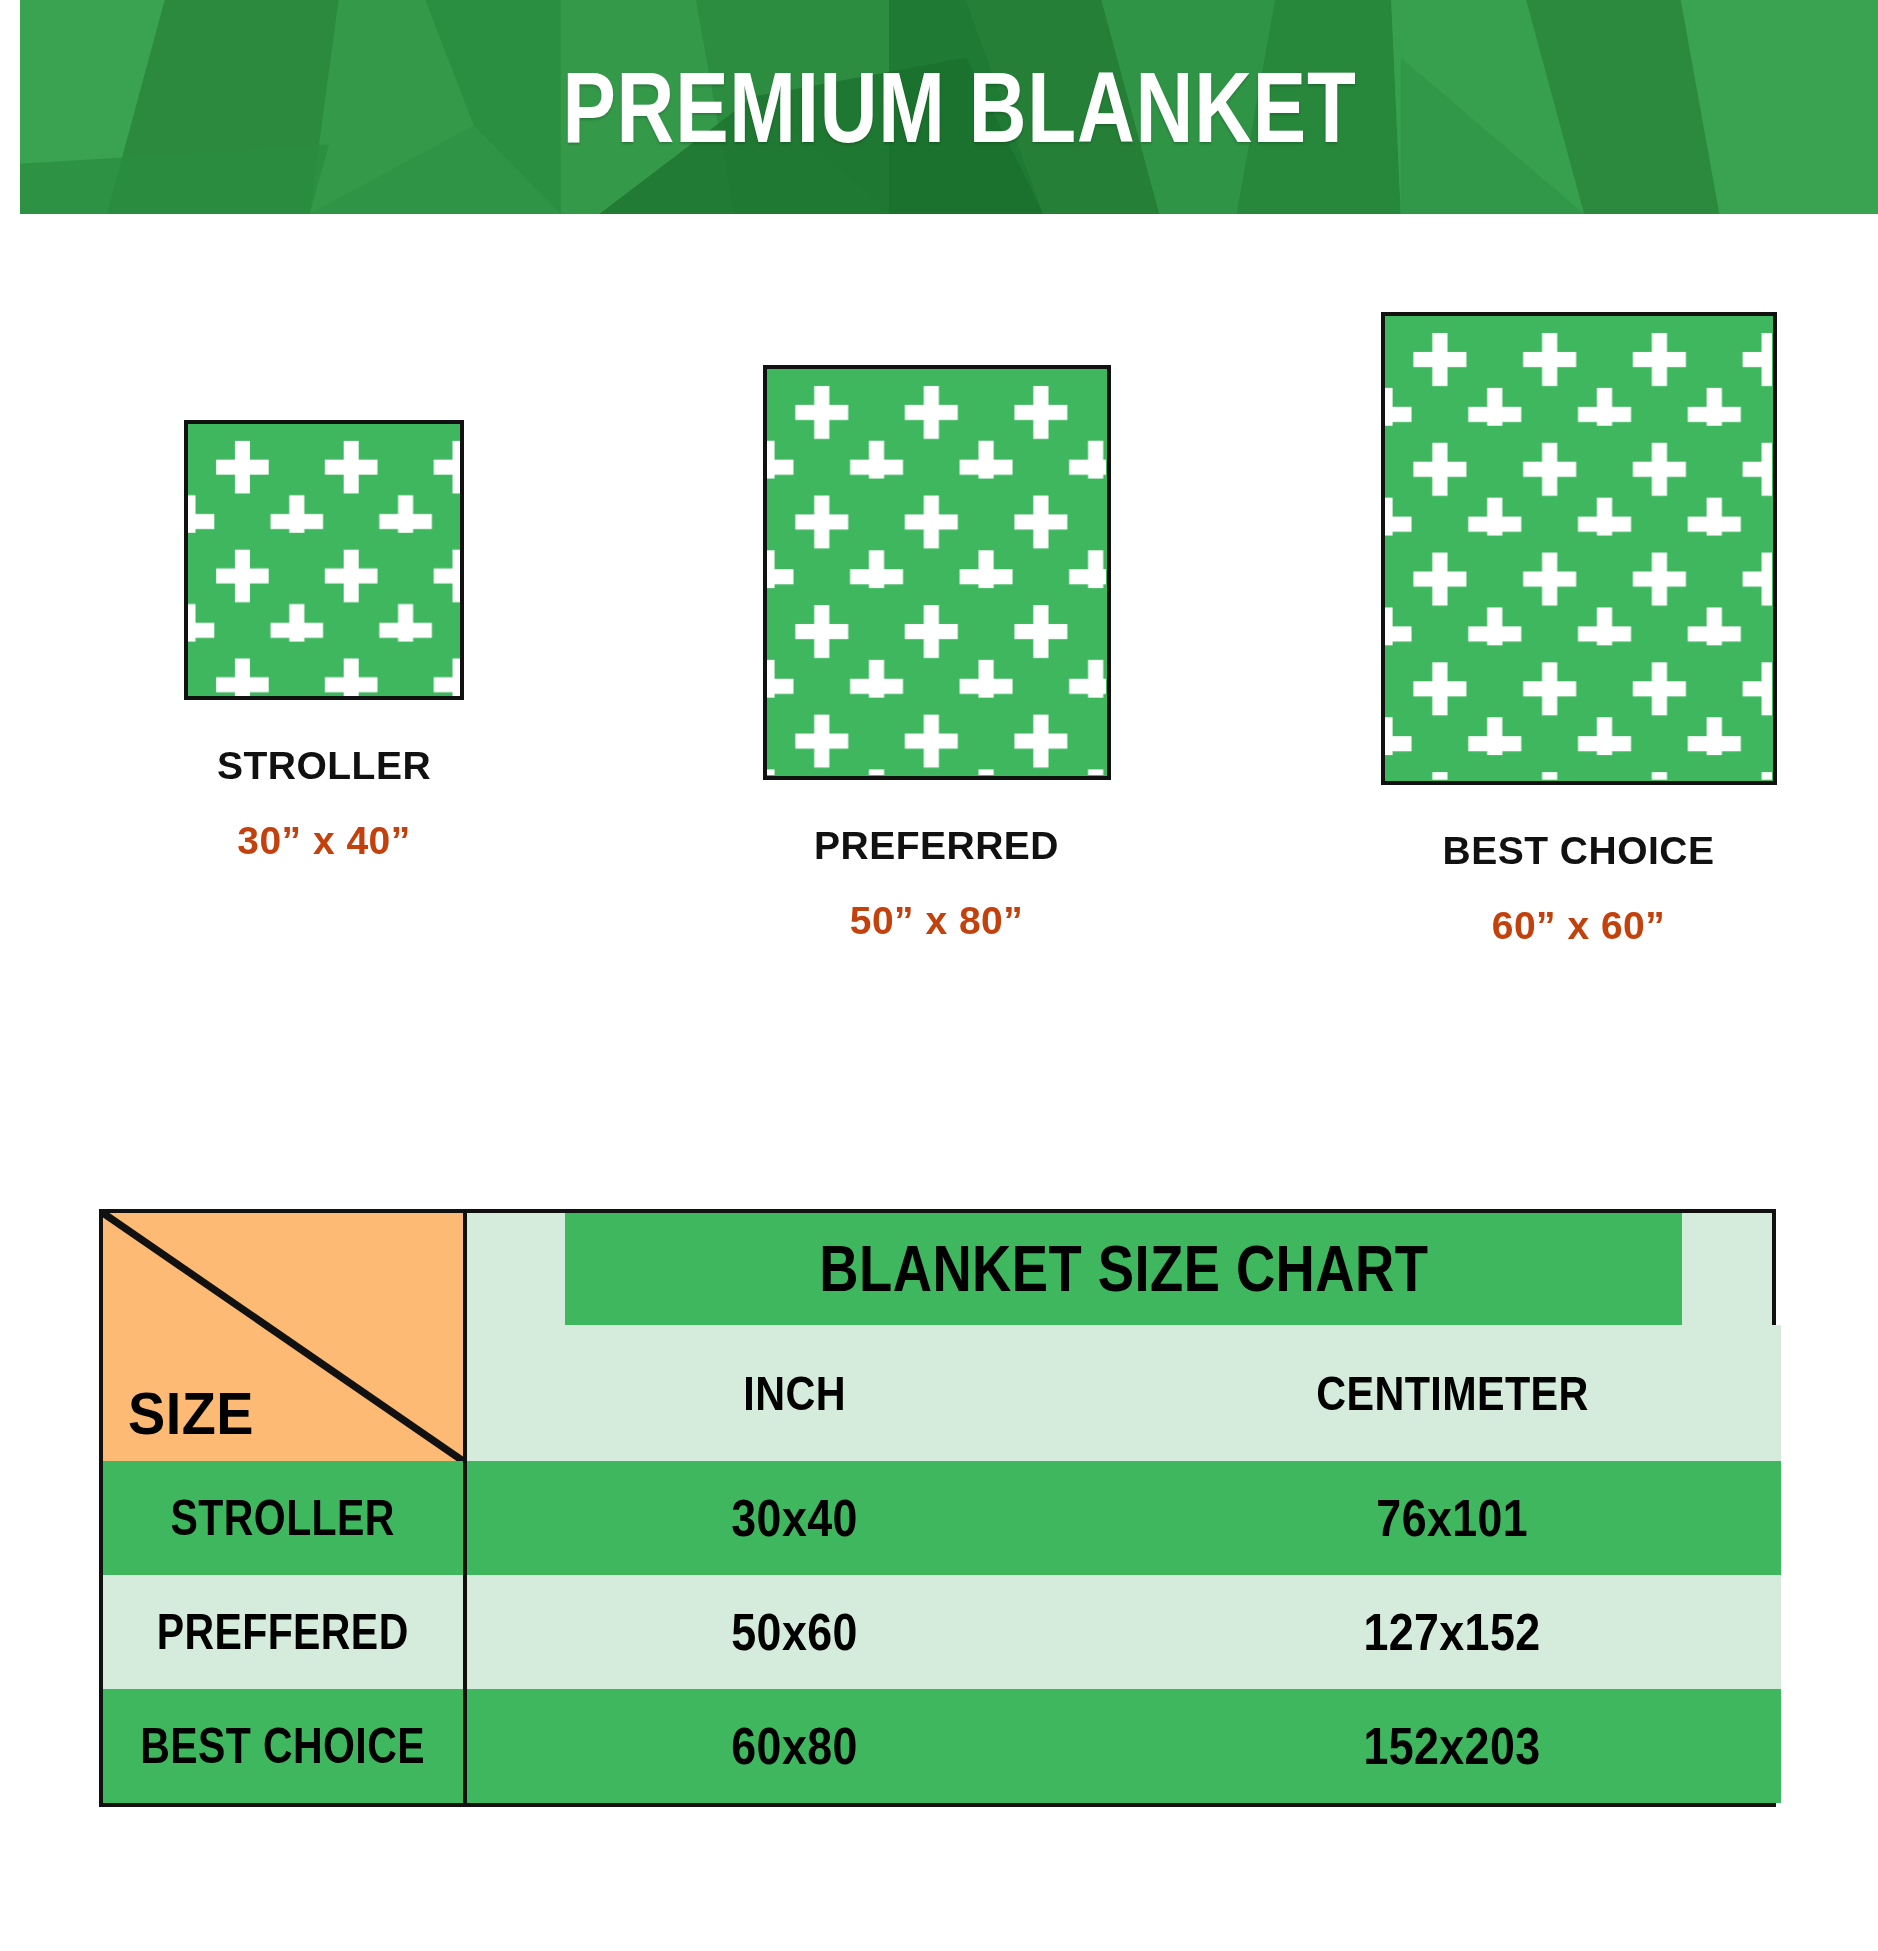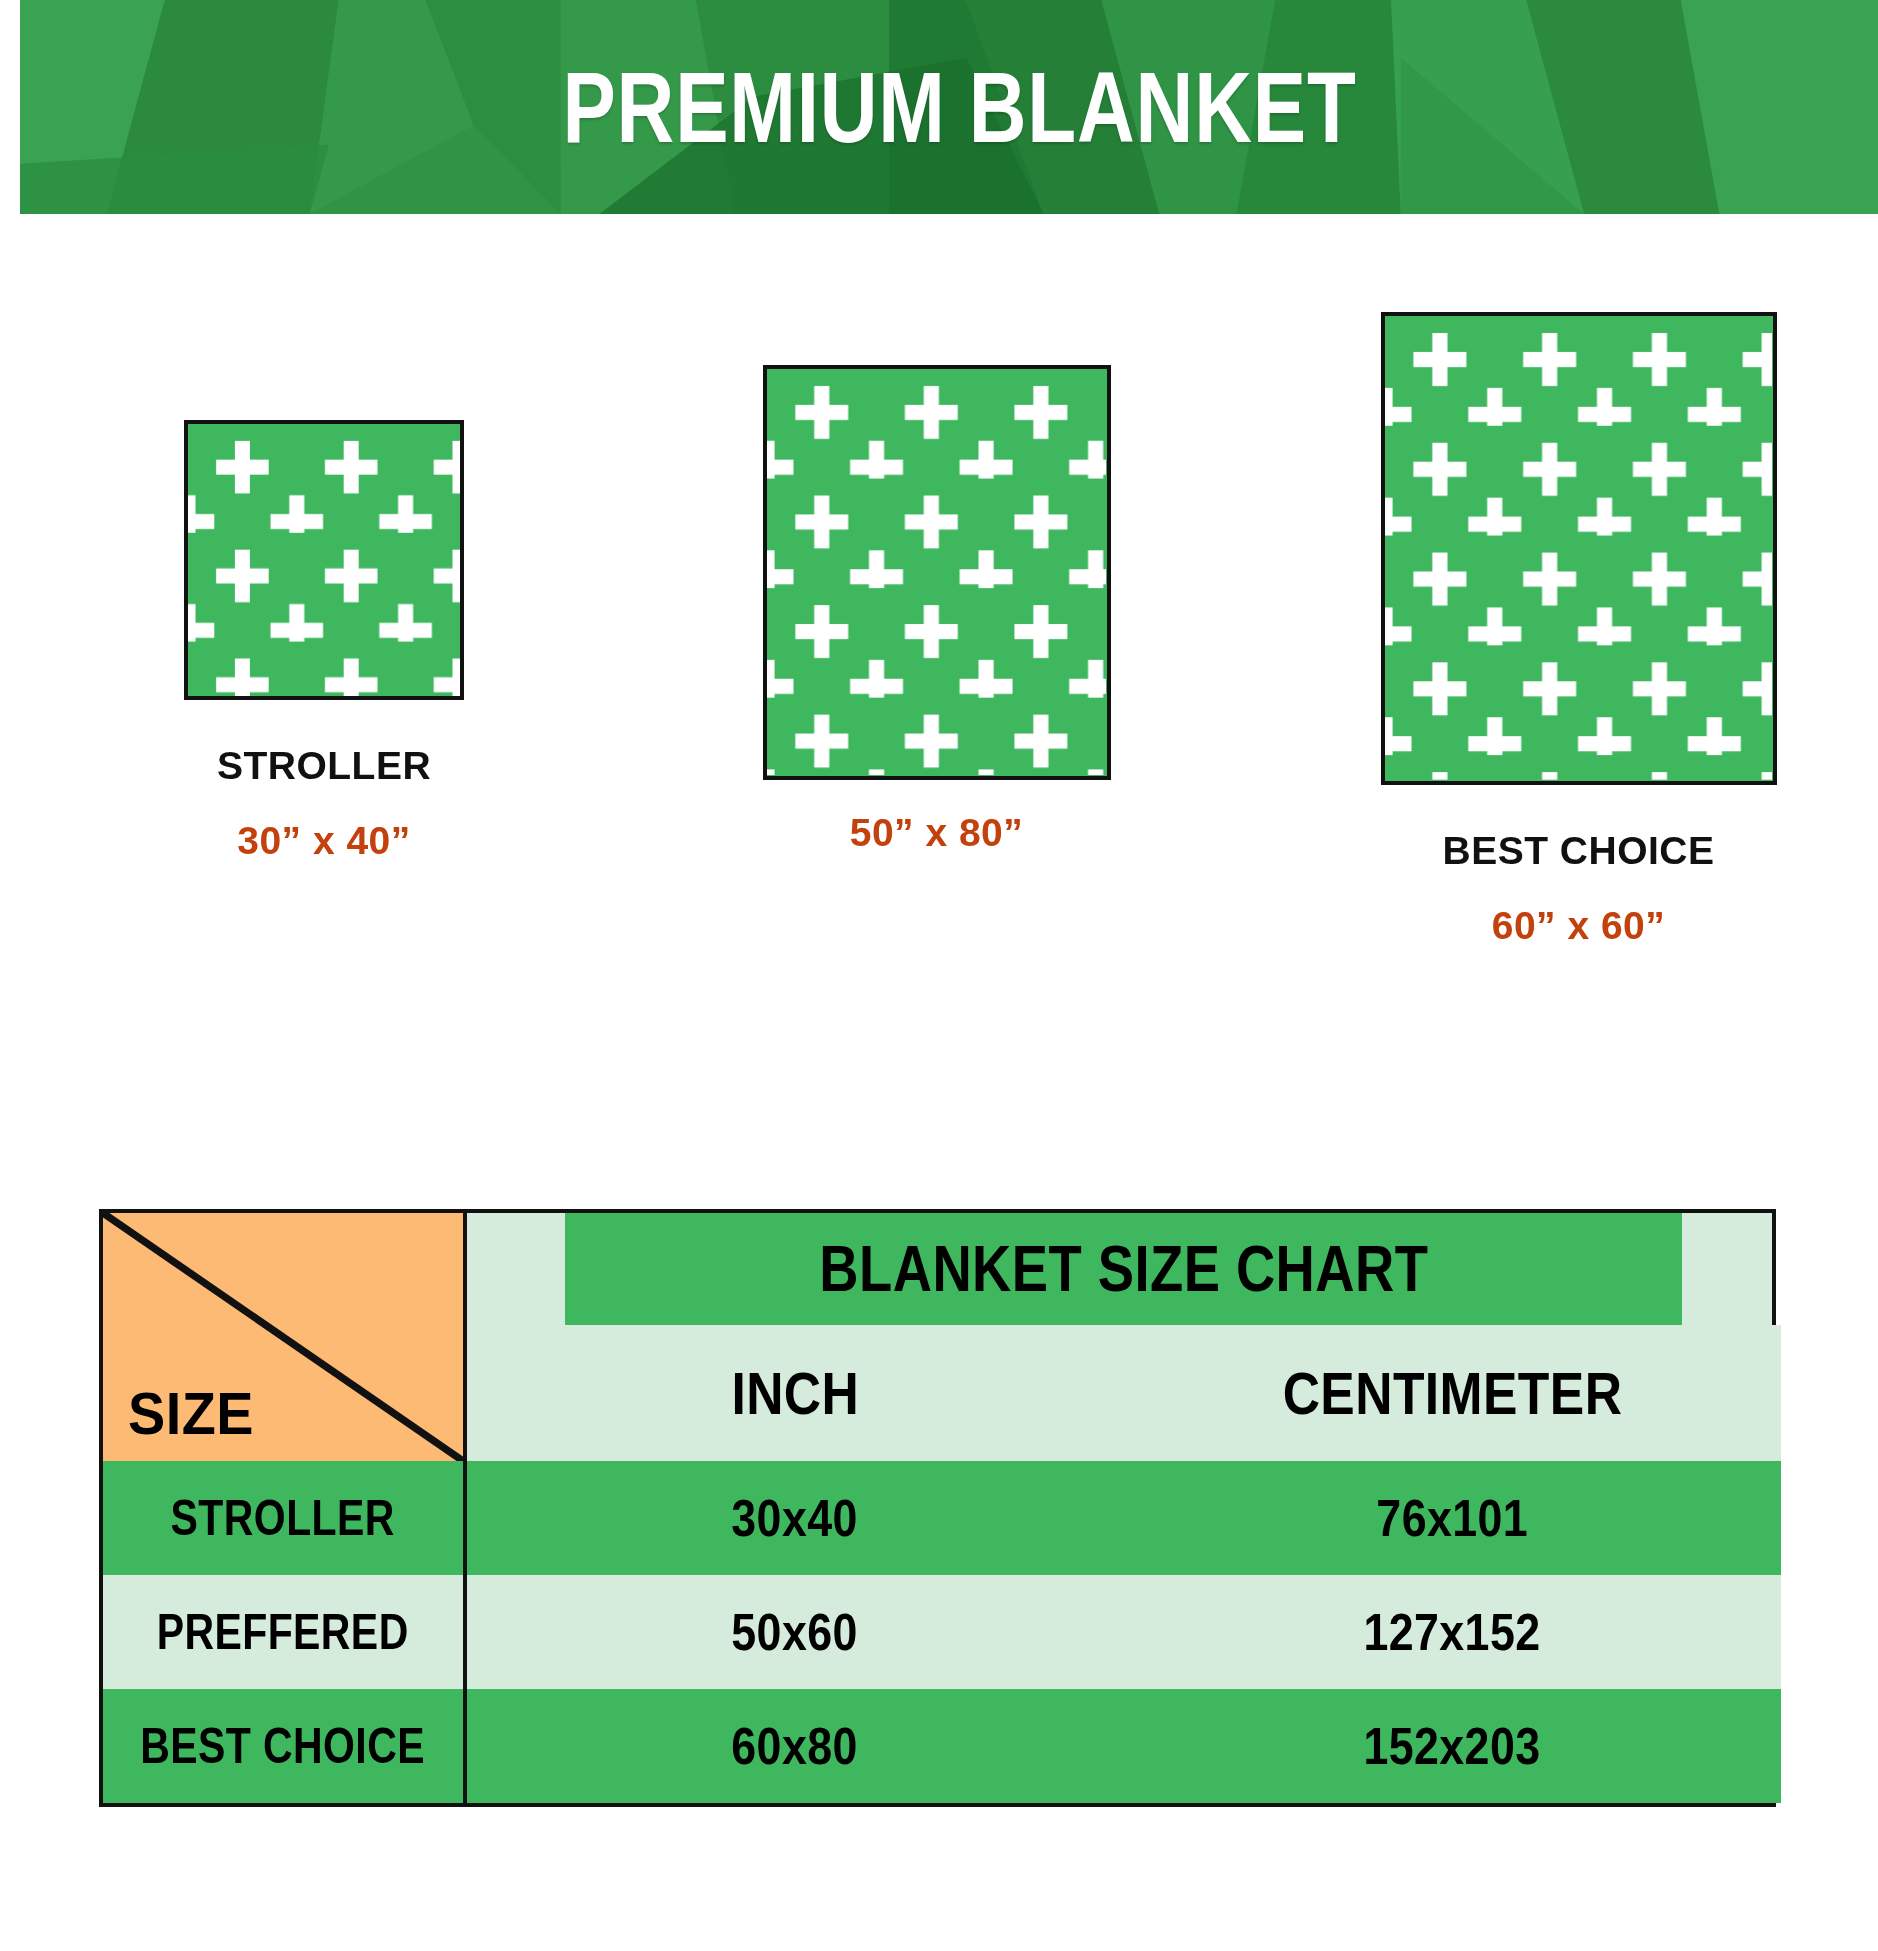--- a/index.html
+++ b/index.html
@@ -162,21 +162,21 @@
   }
 
   #cell-chart-title {
     height: 112px;
     font-size: 64px;
     letter-spacing: 0.5px;
     transform: scaleX(0.85);
   }
   .unit-head {
     height: 136px;
-    font-size: 60px;
+    font-size: 48px;
     letter-spacing: 0.5px;
   }
   .unit-head span { display: inline-block; transform: scaleX(0.86); }
 
   .data-row td { height: 114px; }
   .row-label {
     font-size: 50px;
     border-right: 4.8px solid #111111;
     letter-spacing: 0.5px;
   }
@@ -235,20 +235,21 @@
     <div class="swatch-label label-row">STROLLER</div>
     <div class="swatch-dims dims-row">30” x 40”</div>
   </div>
 
   <div class="swatch-group" id="swatch-group-preferred">
     <div class="swatch" id="swatch-preferred">
       <svg class="cross-layer" viewBox="0 0 360 430" preserveAspectRatio="none">
         <rect x="0" y="0" width="360" height="430" fill="url(#plusTile)"></rect>
       </svg>
     </div>
+    <div class="swatch-label label-row">PREFERRED</div>
     <div class="swatch-dims dims-row">50” x 80”</div>
   </div>
 
   <div class="swatch-group" id="swatch-group-best">
     <div class="swatch" id="swatch-best">
       <svg class="cross-layer" viewBox="0 0 410 490" preserveAspectRatio="none">
         <rect x="0" y="0" width="410" height="490" fill="url(#plusTile)"></rect>
       </svg>
     </div>
     <div class="swatch-label label-row">BEST CHOICE</div>

